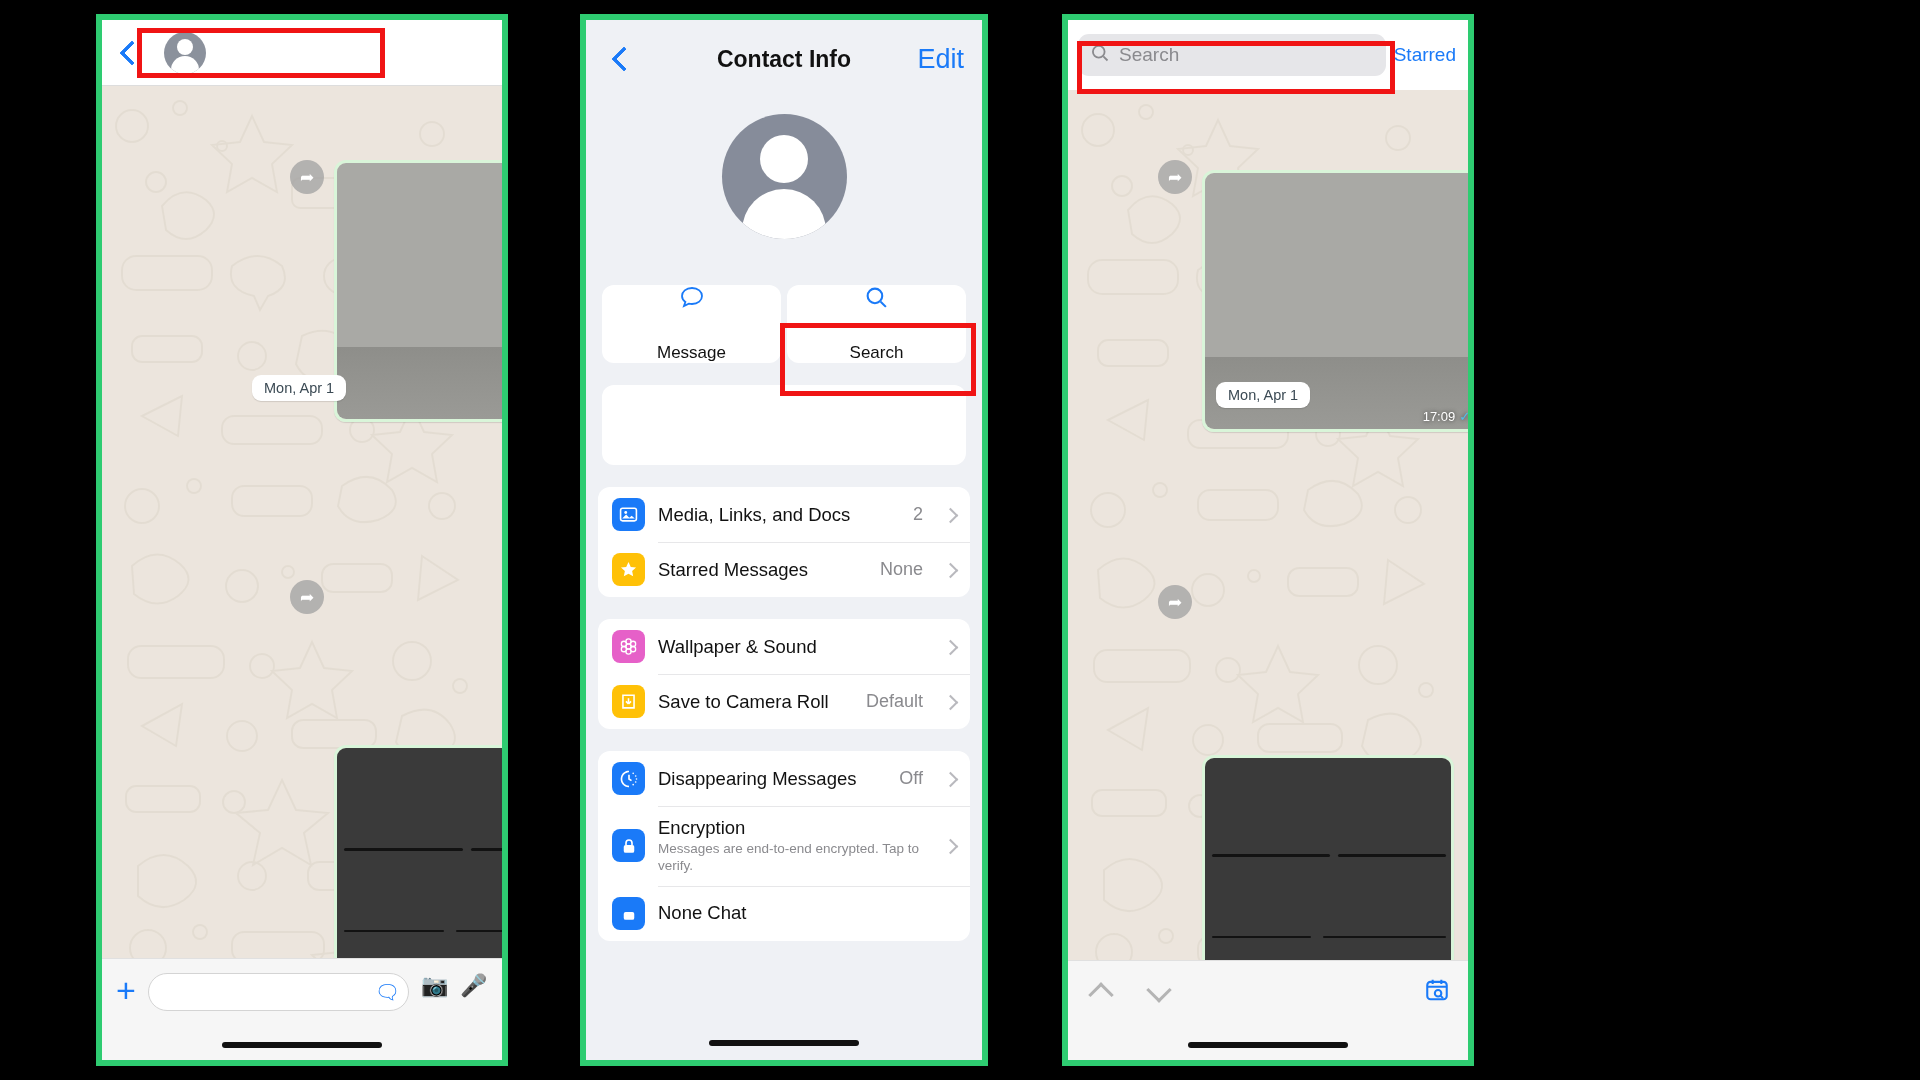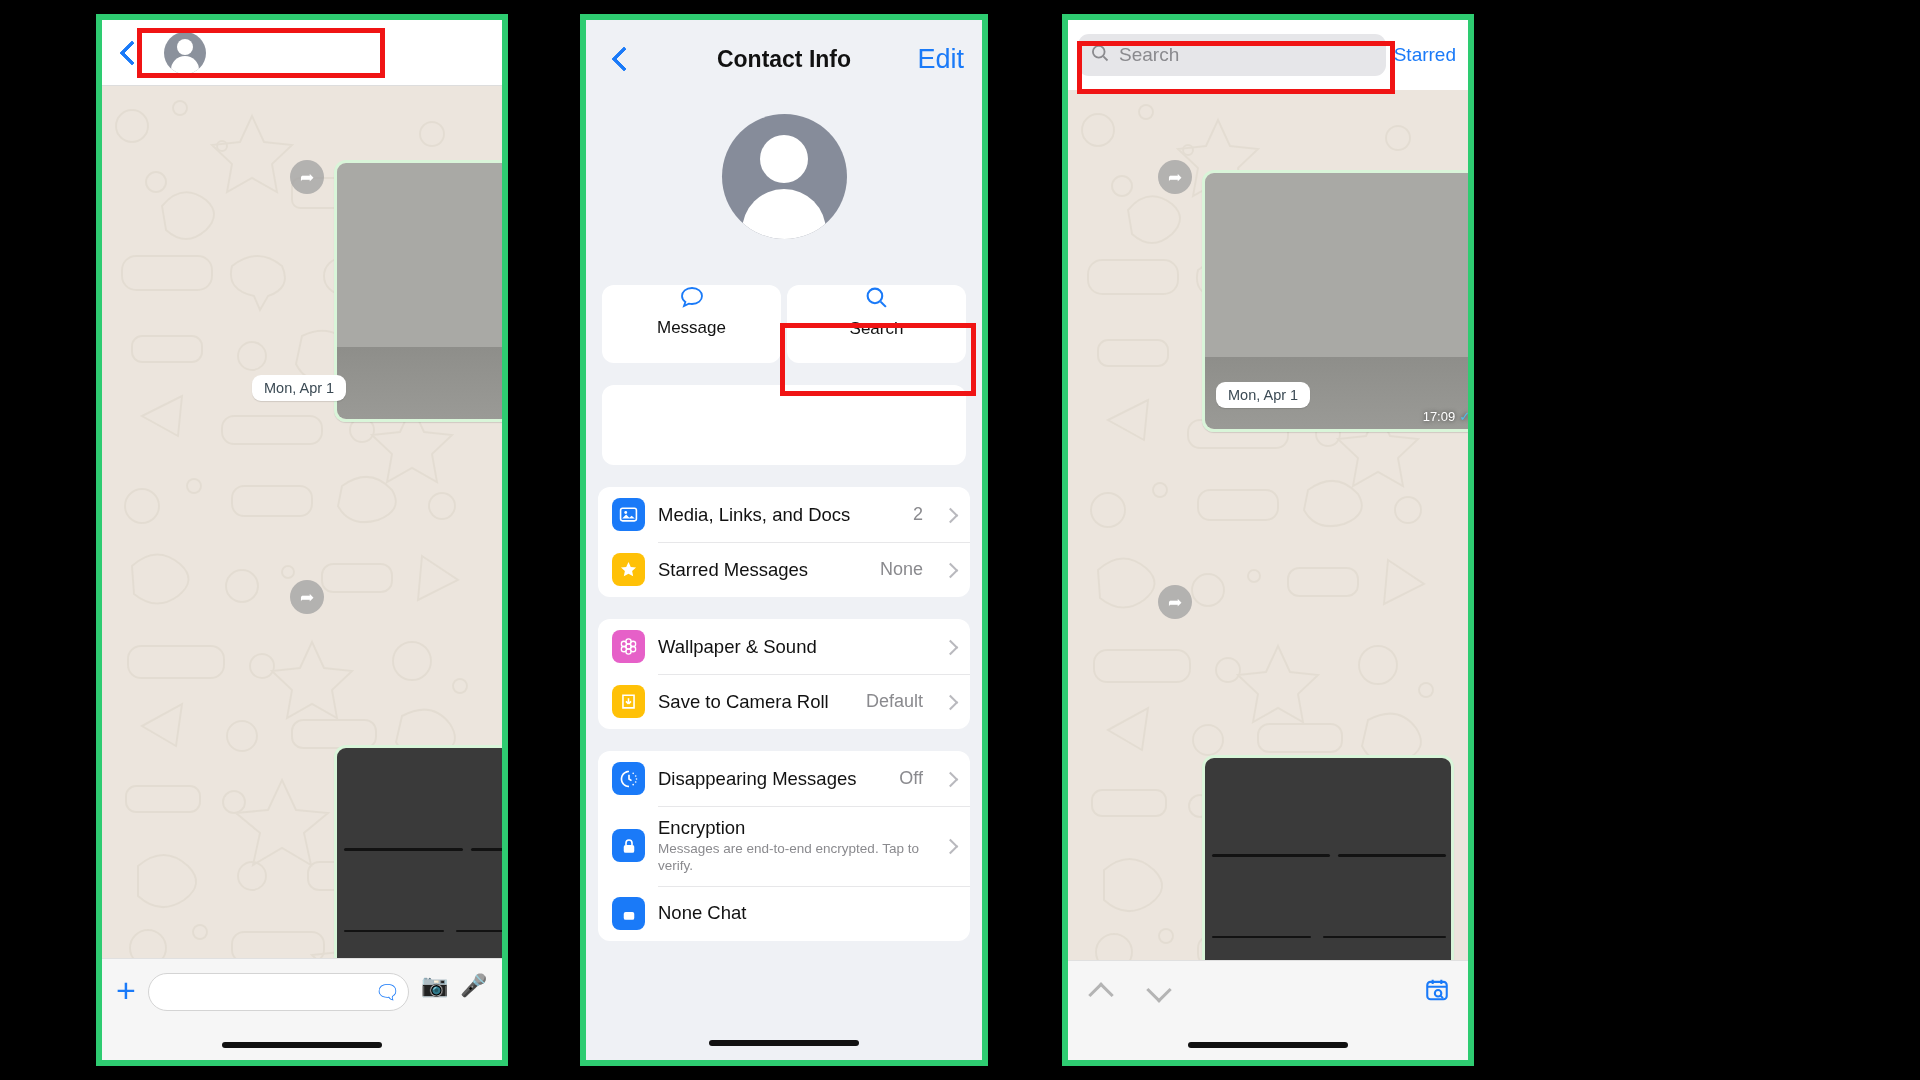--- a/index.html
+++ b/index.html
@@ -161,21 +161,21 @@
     transform: translateX(-50%);
   }
   .ci-avatar::after {
     content: ""; position: absolute; left: 50%; top: 60%;
     width: 84px; height: 76px; border-radius: 42px 42px 0 0; background: #fff;
     transform: translateX(-50%);
   }
   .action-row { display: flex; gap: 6px; margin: 46px 16px 0; }
   .action-btn {
     flex: 1; background: #fff; border-radius: 12px; height: 78px;
-    display: flex; flex-direction: column; align-items: center; justify-content: flex-start; gap: 5px;
+    display: flex; flex-direction: column; align-items: center; justify-content: space-between; gap: 5px;
   }
   .action-btn .ic { color: #1a7af8; font-size: 23px; line-height: 1; }
   .action-btn .lb { font-size: 17px; color: #111; }
 
   .blank-card { background: #fff; border-radius: 12px; height: 80px; margin: 22px 16px 0; }
 
   .grp { background: #fff; border-radius: 12px; margin: 22px 12px 0; overflow: hidden; }
   .row {
     display: flex; align-items: center; gap: 13px;
     padding: 11px 12px 11px 14px; min-height: 50px; position: relative;

